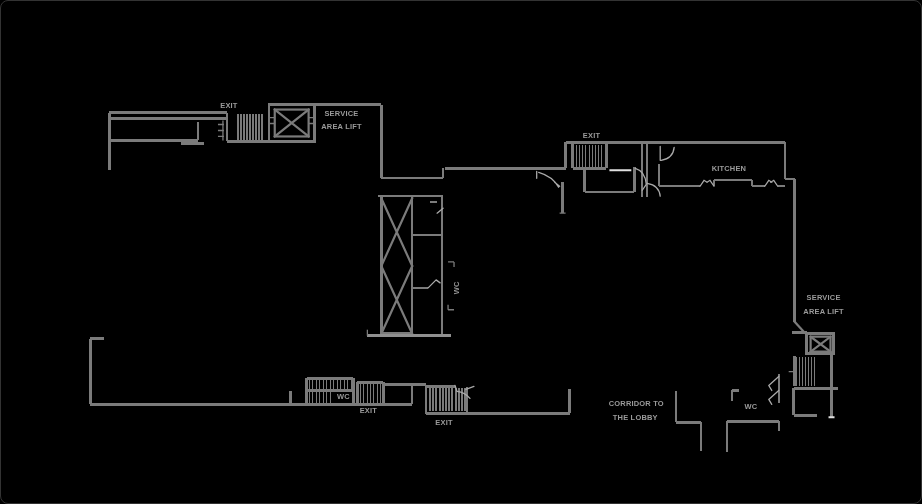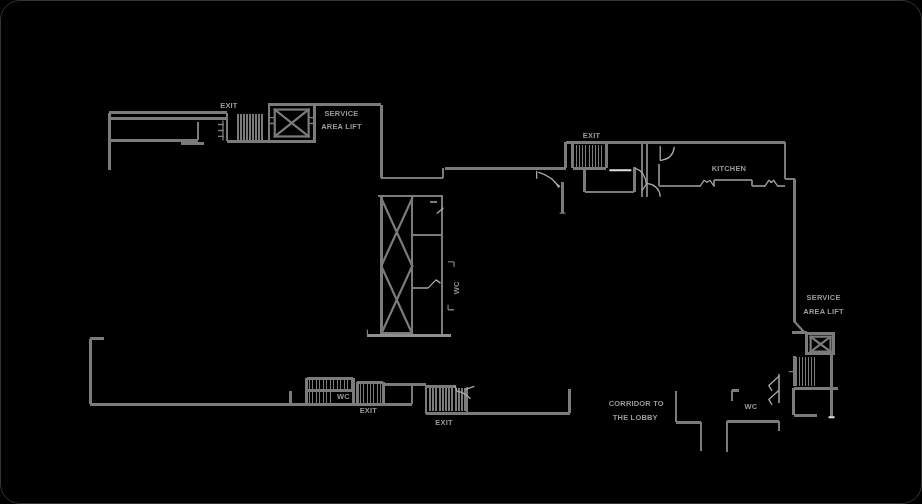--- a/index.html
+++ b/index.html
@@ -1,18 +1,18 @@
 <!DOCTYPE html>
 <html><head>
 <meta charset="utf-8">
 <style>
   html,body{margin:0;padding:0;background:#000;}
   .frame{
     position:relative;width:920px;height:502px;background:#000;
-    border:1px solid #333;border-radius:20px;overflow:hidden;
+    border:1px solid #333;border-radius:8px;overflow:hidden;
   }
   svg{display:block;}
   .wall{stroke:#7b7b7b;stroke-width:2.4;fill:none;shape-rendering:crispEdges;}
   .wall-soft{stroke:#7b7b7b;stroke-width:2.2;fill:none;stroke-linecap:square;}
   .hatch{stroke:#7b7b7b;stroke-width:1.6;fill:none;shape-rendering:crispEdges;}
   .thin{stroke:#7b7b7b;stroke-width:1.3;fill:none;}
   .door{stroke:#a9a9a9;stroke-width:1.3;fill:none;stroke-linecap:round;}
   .bright{stroke:#e0e0e0;stroke-width:2;fill:none;}
   .base{stroke:#909090;stroke-width:2.6;fill:none;shape-rendering:crispEdges;}
   .lbl{

